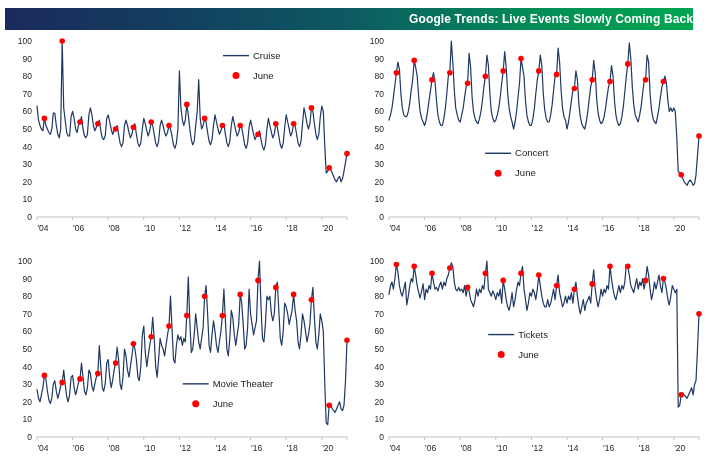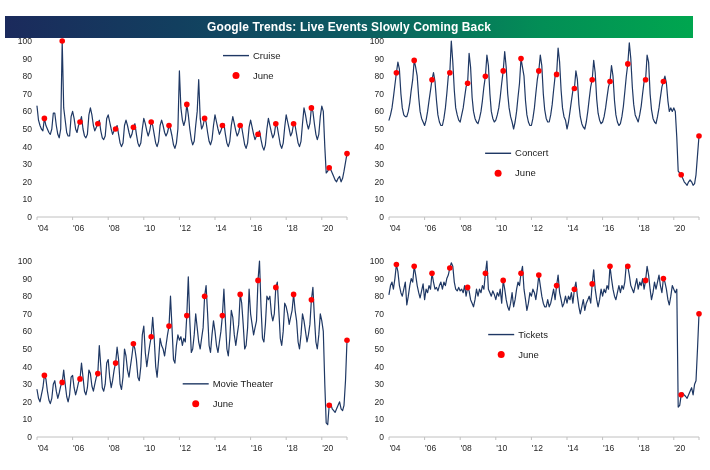--- a/index.html
+++ b/index.html
@@ -3,22 +3,22 @@
 <meta charset="utf-8">
 <style>
   html, body { margin: 0; padding: 0; background: #ffffff; }
   body {
     width: 710px; height: 470px; overflow: hidden;
     font-family: "Liberation Sans", sans-serif;
     -webkit-font-smoothing: antialiased;
   }
   .page { width: 710px; height: 470px; position: relative; background: #fff; }
   .header-bar {
-    position: absolute; left: 5px; top: 16px; width: 688px; height: 22px;
-    display: flex; align-items: center; justify-content: center;
+    position: absolute; left: 5px; top: 8px; width: 688px; height: 22px;
+    display: flex; align-items: center; justify-content: flex-end;
     background: linear-gradient(90deg, #1B2A5C 0%, #123F5F 25%, #0D5A62 50%, #038E56 78%, #00A64F 100%);
   }
   .header-title {
     color: #ffffff; font-size: 12px; font-weight: bold; letter-spacing: 0.1px;
   }
   .charts-grid {
     position: absolute; left: 4px; top: 30px;
     display: grid; grid-template-columns: 350px 350px; grid-template-rows: 216px 216px;
     column-gap: 2px; row-gap: 4px;
   }

